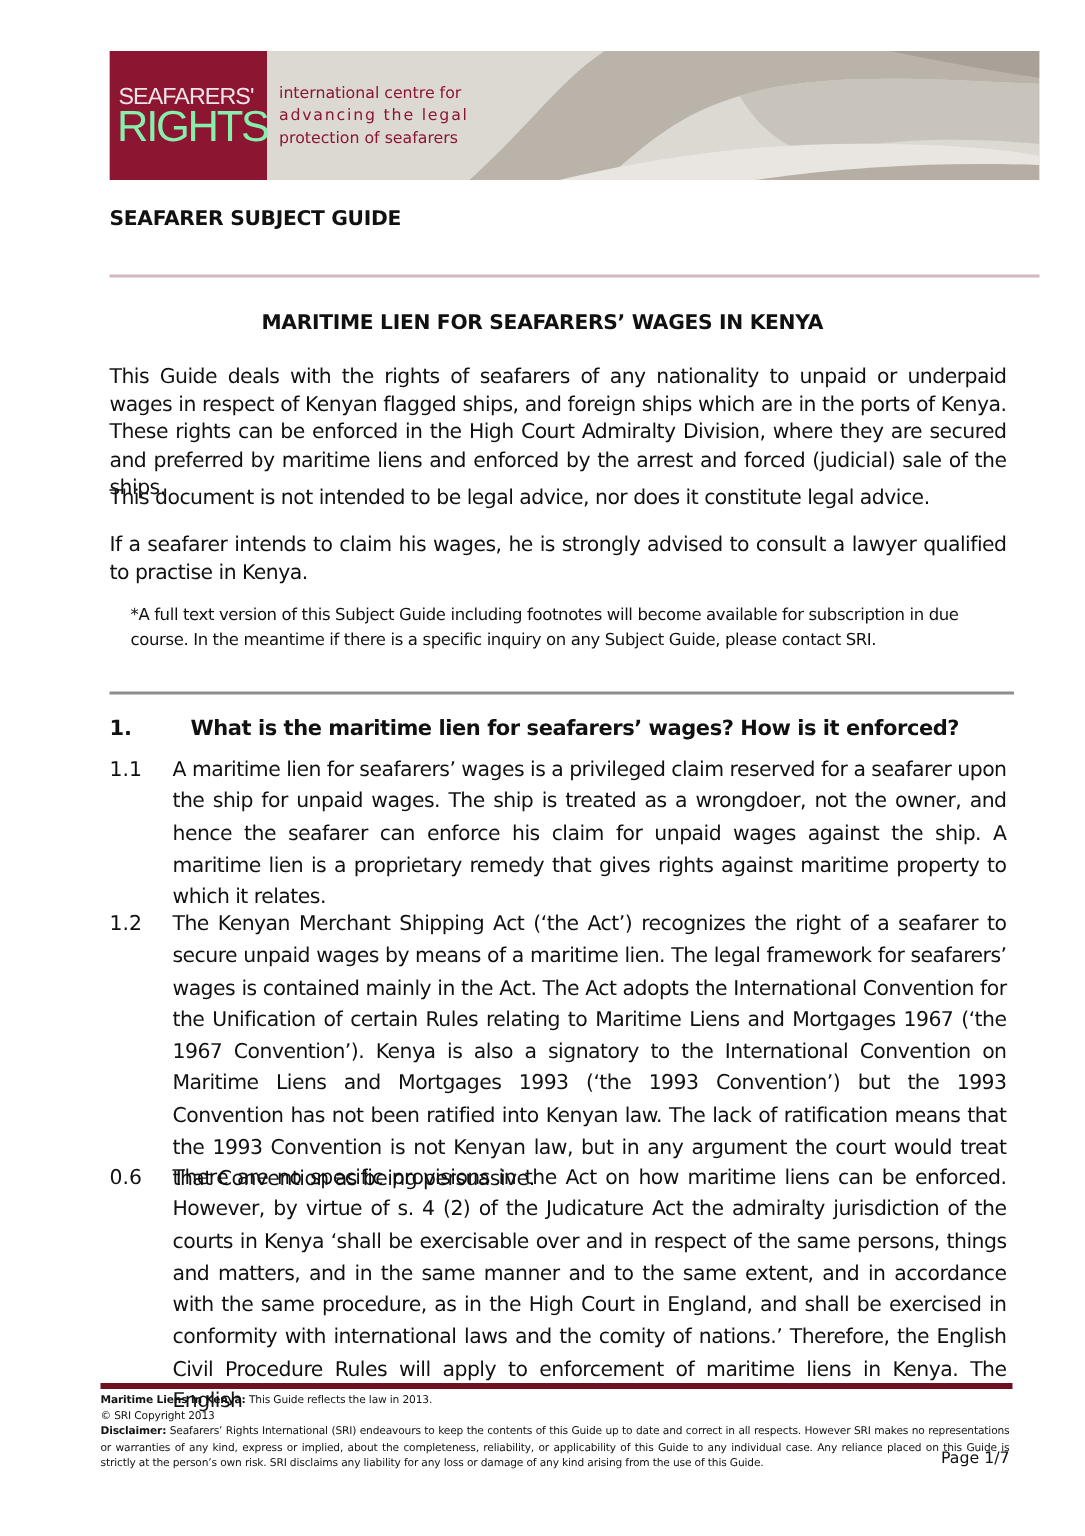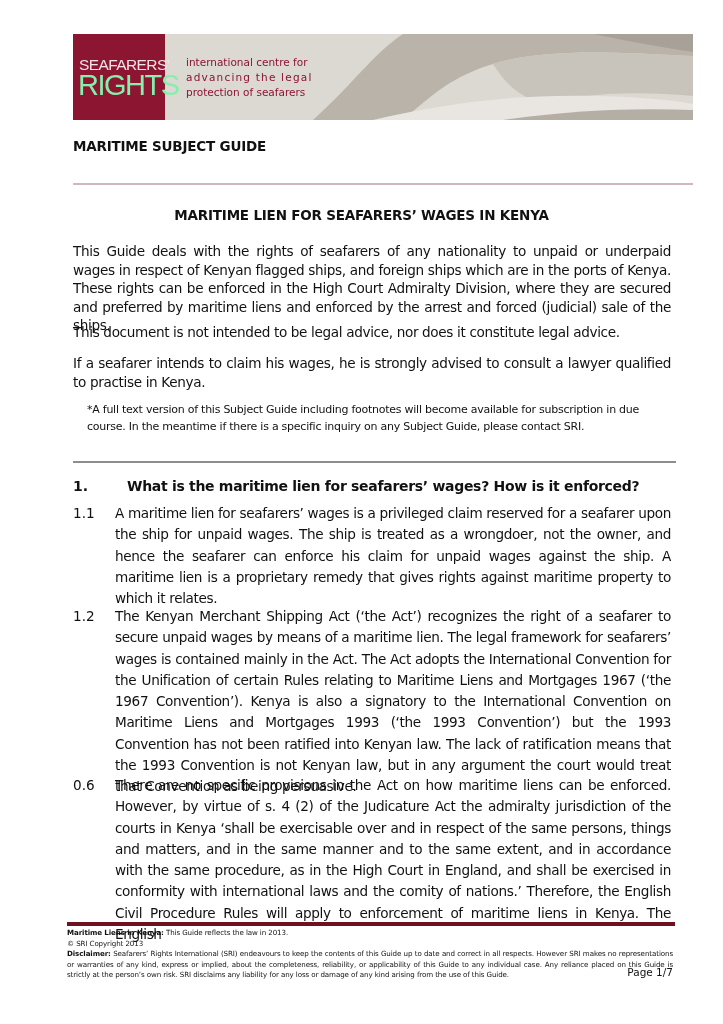--- a/index.html
+++ b/index.html
@@ -4,21 +4,21 @@
 <style>
   html, body { margin: 0; padding: 0; background: #ffffff; }
   body { width: 723px; height: 1024px; position: relative; overflow: hidden;
          font-family: "DejaVu Sans", sans-serif; color: #111; }
   .abs { position: absolute; }
 
   
   #banner { left: 73px; top: 34px; width: 620px; height: 86px; overflow: hidden;
             background: #d9d5cf; }
   #banner svg { position: absolute; left: 0; top: 0; }
-  #logo-box { position: absolute; left: 0; top: 0; width: 92px; height: 86px; background: #8c1531; }
+  #logo-box { position: absolute; left: 0; top: 0; width: 105px; height: 86px; background: #8c1531; }
   #logo-line1 { position: absolute; left: 6px; top: 22px; color: #f3e4e7;
                 font-family: "Liberation Sans", sans-serif; font-size: 15.5px; letter-spacing: -0.6px; }
   #logo-line2 { position: absolute; left: 5px; top: 35px; color: #86efac;
                 font-family: "Liberation Sans", sans-serif; font-size: 29px; letter-spacing: -1.5px; line-height: 32px; }
   #tagline { position: absolute; left: 113px; top: 21px; color: #8c1531;
              font-family: "DejaVu Sans", sans-serif; font-size: 10.5px; line-height: 15px; }
   #tagline div:nth-child(2) { letter-spacing: 1.2px; }
 
   
   #subject-guide { left: 73px; top: 138px; font-size: 13.5px; font-weight: bold; letter-spacing: -0.2px; }
@@ -68,21 +68,21 @@
     <div id="logo-line1">SEAFARERS'</div>
     <div id="logo-line2">RIGHTS</div>
   </div>
   <div id="tagline">
     <div>international centre for</div>
     <div>advancing the legal</div>
     <div>protection of seafarers</div>
   </div>
 </div>
 
-<div id="subject-guide" class="abs">MARITIME SUBJECT GUIDE</div>
+<div id="subject-guide" class="abs">SEAFARER SUBJECT GUIDE</div>
 <div id="rule-top" class="abs"></div>
 <div id="doc-title" class="abs">MARITIME LIEN FOR SEAFARERS’ WAGES IN KENYA</div>
 
 <div id="intro-1" class="para">This Guide deals with the rights of seafarers of any nationality to unpaid or underpaid wages in respect of Kenyan flagged ships, and foreign ships which are in the ports of Kenya.  These rights can be enforced in the High Court Admiralty Division, where they are secured and preferred by maritime liens and enforced by the arrest and forced (judicial) sale of the ships.</div>
 <div id="intro-2" class="para">This document is not intended to be legal advice, nor does it constitute legal advice.</div>
 <div id="intro-3" class="para">If a seafarer intends to claim his wages, he is strongly advised to consult a lawyer qualified to practise in Kenya.</div>
 <div id="note" class="para">*A full text version of this Subject Guide including footnotes will become available for subscription in due course.  In the meantime if there is a specific inquiry on any Subject Guide, please contact SRI.</div>
 
 <div id="rule-mid" class="abs"></div>
 

